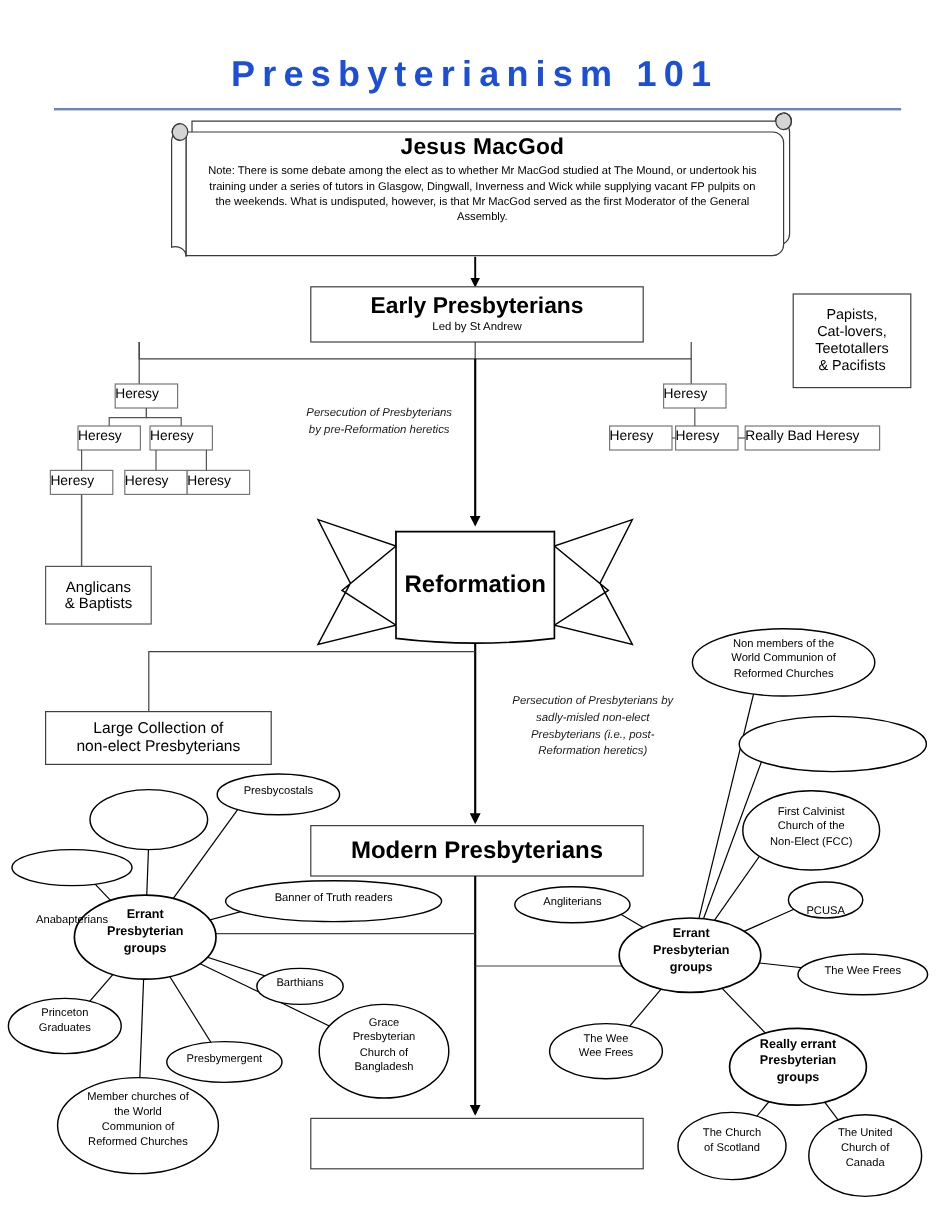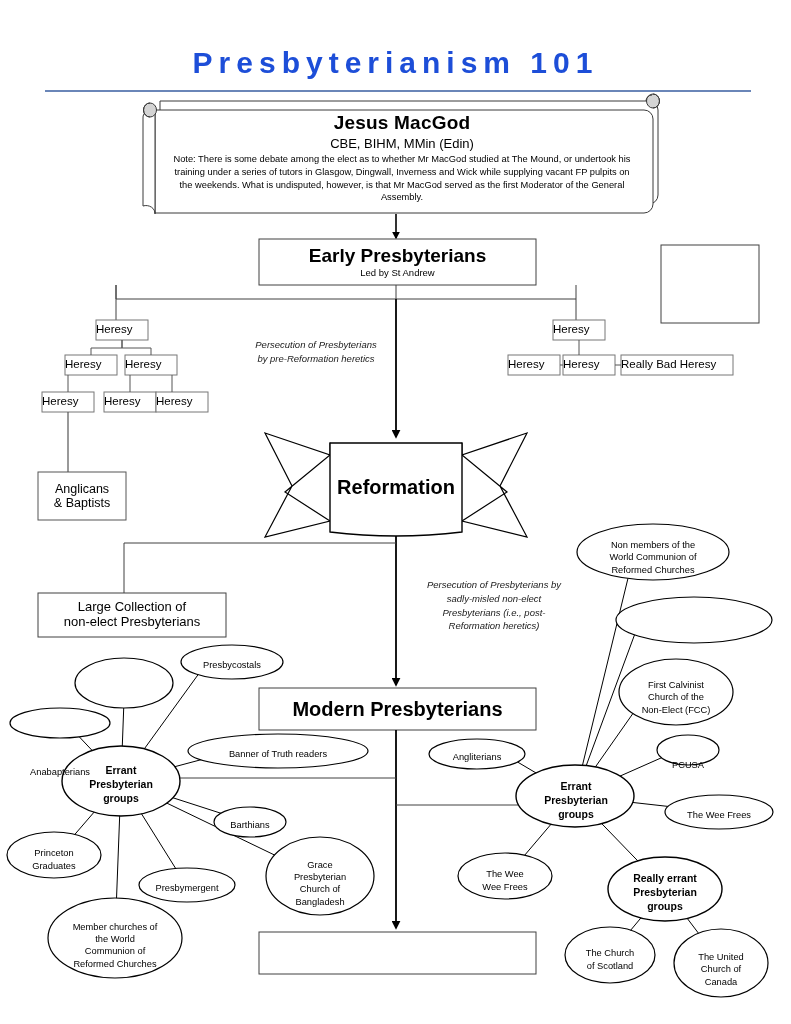--- a/index.html
+++ b/index.html
@@ -68,21 +68,21 @@
     text-align:center;
     line-height:1.45;
     color:#1a1a1a;
   }
   
   .ell-cap{
     position:absolute;
     text-align:center;
     font-size:9.3px;
     line-height:1.32;
-    display:flex;align-items:flex-end;justify-content:center;
+    display:flex;align-items:flex-start;justify-content:center;
     pointer-events:none;
   }
   .ell-cap.bold{font-weight:bold;font-size:10.5px;}
 </style>
 </head>
 <body>
 
 <div id="page">
 
   <div id="title">Presbyterianism 101</div>
@@ -223,31 +223,38 @@
         <line x1="665" y1="889" x2="721" y2="963"></line>
       </g>
       <ellipse cx="610" cy="955" rx="45" ry="28"></ellipse>
       <ellipse cx="721" cy="963" rx="47" ry="34"></ellipse>
       <ellipse cx="665" cy="889" rx="57" ry="32" stroke-width="1.4"></ellipse>
     </g>
   </svg>
 
   <div id="scroll-text">
     <div class="name">Jesus MacGod</div>
-    <div class="quals">CBE, BIHM, MMin (Edin)</div>
     <div class="note">Note: There is some debate among the elect as to whether Mr MacGod studied at The Mound, or undertook his training under a series of tutors in Glasgow, Dingwall, Inverness and Wick while supplying vacant FP pulpits on the weekends. What is undisputed, however, is that Mr MacGod served as the first Moderator of the General Assembly.</div>
   </div>
 
   <div class="node" style="left:259px;top:239px;width:277px;height:46px;">
     <div class="inner">
       <div style="font-size:19px;font-weight:bold;">Early Presbyterians</div>
       <div style="font-size:9.5px;margin-top:1px;">Led by St Andrew</div>
     </div>
   </div>
 
+  <div class="node" style="left:661px;top:245px;width:98px;height:78px;font-size:12px;">
+    <div class="inner">
+      <div>Papists,</div>
+      <div>Cat-lovers,</div>
+      <div>Teetotallers</div>
+      <div>&amp; Pacifists</div>
+    </div>
+  </div>
 
   <div class="node heresy" style="left:96px;top:320px;width:52px;height:20px;border:0;">Heresy</div>
   <div class="node heresy" style="left:65px;top:355px;width:52px;height:20px;border:0;">Heresy</div>
   <div class="node heresy" style="left:125px;top:355px;width:52px;height:20px;border:0;">Heresy</div>
   <div class="node heresy" style="left:42px;top:392px;width:52px;height:20px;border:0;">Heresy</div>
   <div class="node heresy" style="left:104px;top:392px;width:52px;height:20px;border:0;">Heresy</div>
   <div class="node heresy" style="left:156px;top:392px;width:52px;height:20px;border:0;">Heresy</div>
 
   <div class="node heresy" style="left:553px;top:320px;width:52px;height:20px;border:0;">Heresy</div>
   <div class="node heresy" style="left:508px;top:355px;width:52px;height:20px;border:0;">Heresy</div>

